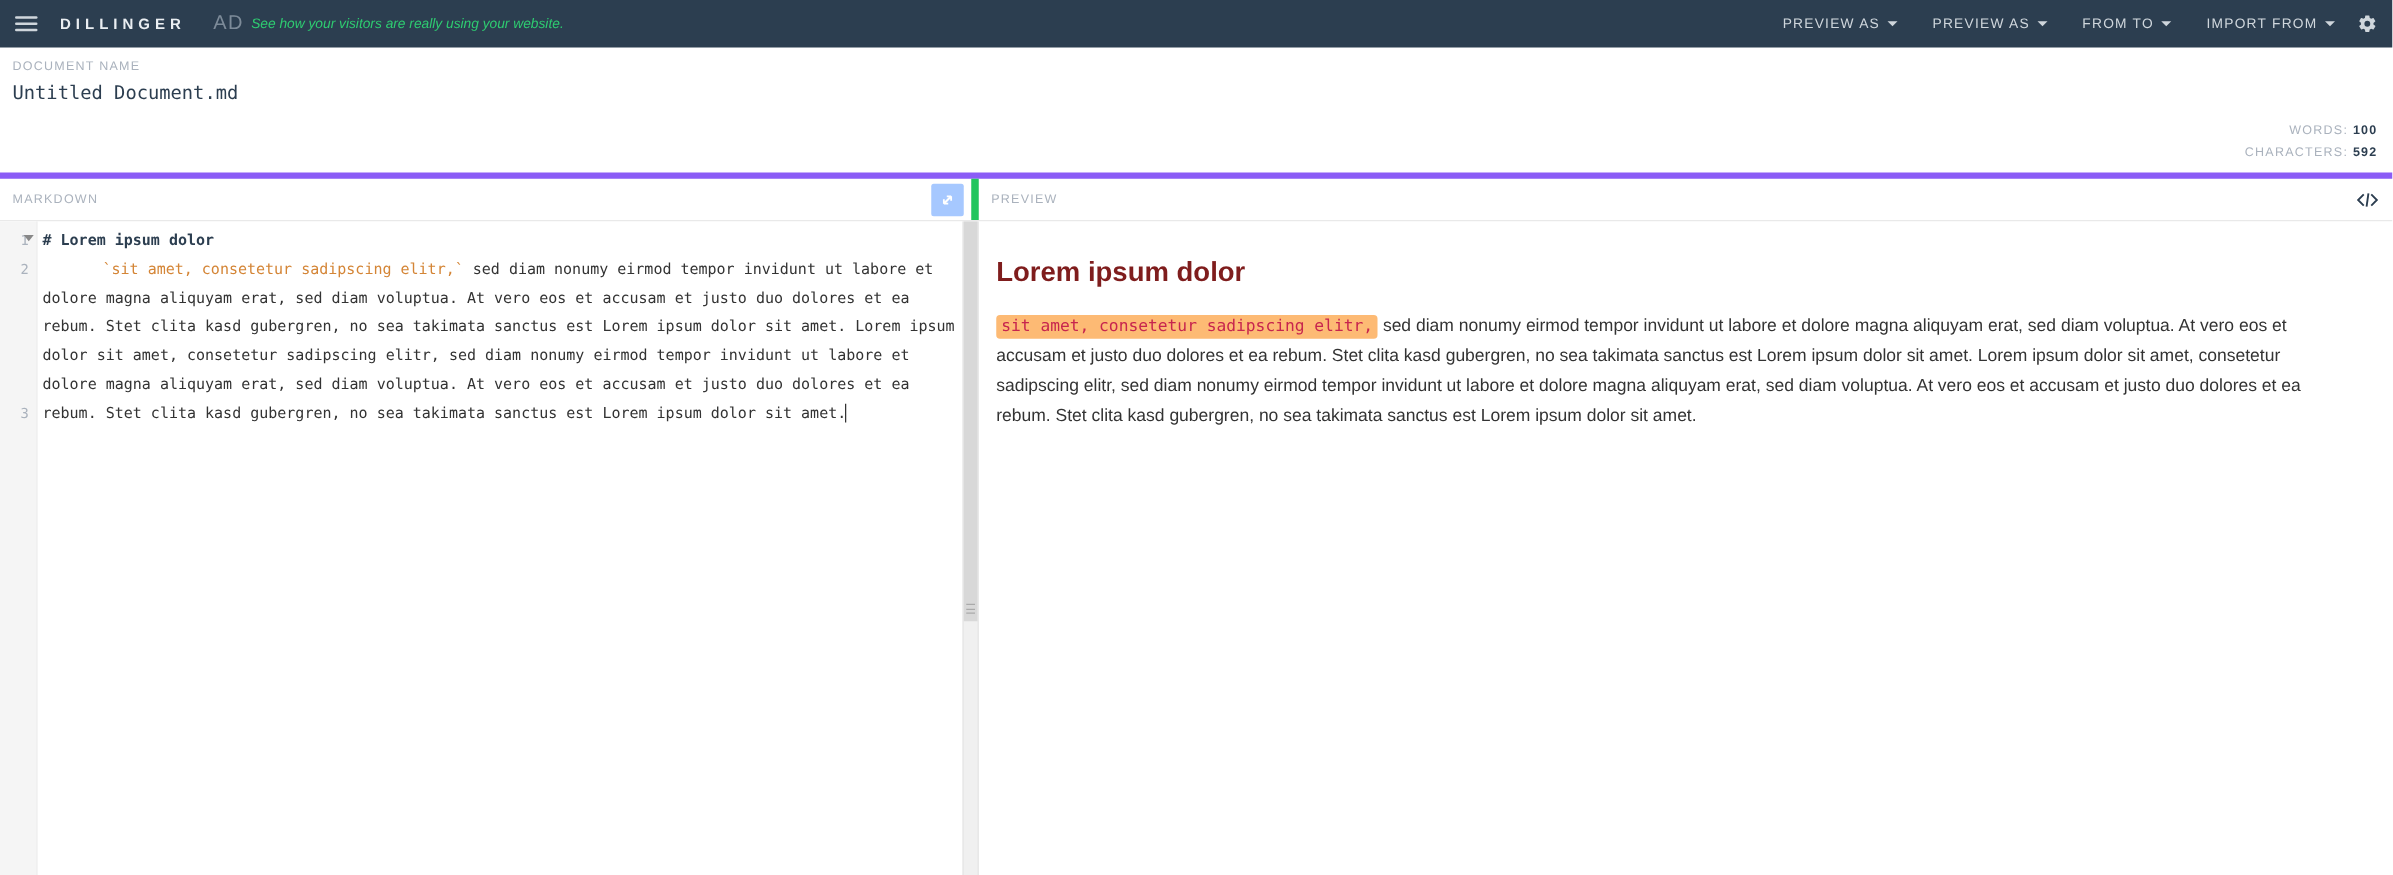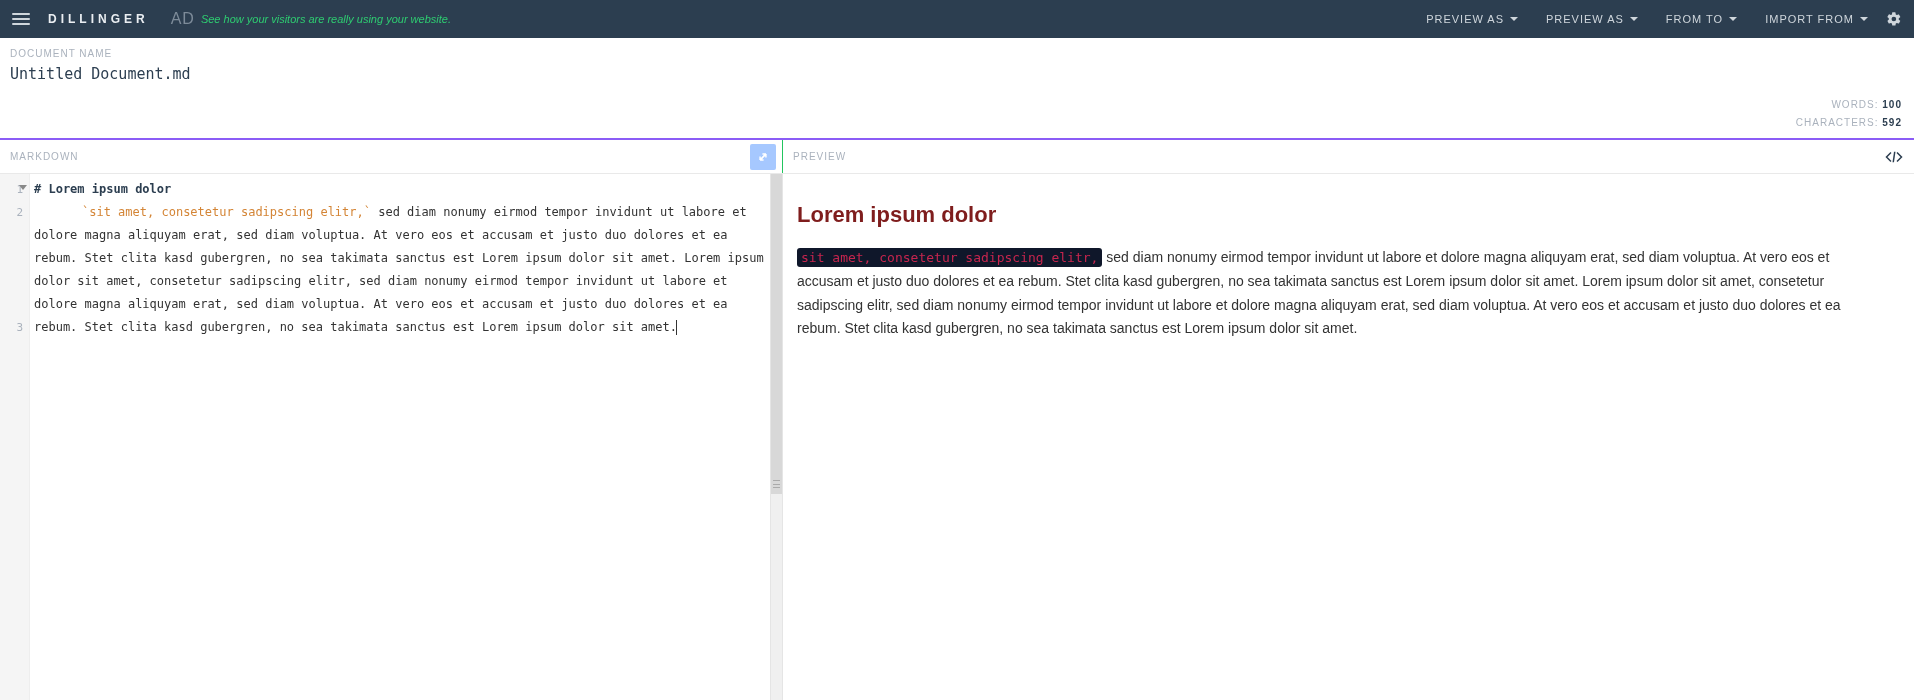--- a/index.html
+++ b/index.html
@@ -14,31 +14,31 @@
   .ad-wrap { margin-left: 22px; font-size: 11px; display: flex; align-items: center; gap: 6px; }
   .ad-tag { color: #7d8b99; font-size: 16px; letter-spacing: 1px; }
   .ad-text { color: #2ecc71; font-style: italic; }
   .topbar-spacer { flex: 1; }
   .topmenu { display: flex; align-items: center; gap: 28px; }
   .topmenu-item { font-size: 11px; letter-spacing: 1px; color: #cfd6dc; cursor: pointer; display: flex; align-items: center; gap: 6px; }
   .caret-down { width: 0; height: 0; border-left: 4px solid transparent; border-right: 4px solid transparent; border-top: 4px solid #cfd6dc; }
   .gear { width: 16px; height: 16px; color: #cfd6dc; cursor: pointer; margin-left: 18px; }
 
   
-  .docrow { display: flex; align-items: flex-start; padding: 10px 12px 6px 10px; border-bottom: 2px solid #8b5cf6; }
+  .docrow { display: flex; align-items: flex-start; padding: 10px 12px 6px 10px; border-bottom: 5px solid #8b5cf6; }
   .docname-block { flex: 1; }
   .doclabel { font-size: 10px; letter-spacing: 1px; color: #aab2bd; margin-bottom: 6px; }
   .docname { font-size: 15px; font-family: 'Menlo', 'Consolas', monospace; color: #2c3e50; }
   .stats { text-align: right; font-size: 10px; letter-spacing: 1px; color: #aab2bd; line-height: 1.8; margin-top: 48px; }
   .stats .num { color: #2c3e50; font-weight: 600; }
 
   
   .panelheaders { display: flex; height: 34px; border-bottom: 1px solid #e9e9e9; }
   .panelheader { display: flex; align-items: center; padding: 0 10px; font-size: 10px; letter-spacing: 1px; color: #aab2bd; }
-  .ph-left { width: 783px; border-right: 1px solid #22c55e; position: relative; }
+  .ph-left { width: 783px; border-right: 6px solid #22c55e; position: relative; }
   .ph-right { flex: 1; position: relative; }
   .expand-btn { position: absolute; right: 6px; top: 4px; width: 26px; height: 26px; background: #a6c8ff; border-radius: 2px; display: flex; align-items: center; justify-content: center; cursor: pointer; }
   .expand-arrow { width: 14px; height: 14px; }
   .code-toggle { position: absolute; right: 10px; top: 8px; cursor: pointer; color: #2c3e50; }
 
   
   .main { flex: 1; display: flex; overflow: hidden; }
   .editor { width: 770px; display: flex; font-family: 'Menlo', 'Consolas', monospace; font-size: 12px; color: #333; line-height: 23px; overflow: hidden; }
   .gutter { width: 30px; background: #f5f5f5; color: #aab2bd; text-align: right; padding: 4px 6px 0 0; user-select: none; font-size: 11px; border-right: 1px solid #eee; }
   .gutter .ln { height: 23px; position: relative; }
@@ -50,21 +50,21 @@
   .cursor { display:inline-block; width:1px; height:15px; background:#333; vertical-align: middle; margin-left:-1px; }
 
   .scroll-strip { width: 13px; background: #f0f0f0; position: relative; border-left: 1px solid #e5e5e5; border-right: 1px solid #e5e5e5; }
   .scroll-thumb { position: absolute; top: 0; left: 0; right: 0; height: 320px; background: #d8d8d8; }
   .scroll-grip { position:absolute; bottom: 6px; left:2px; right:2px; height:8px; display:flex; flex-direction:column; justify-content:space-between;}
   .scroll-grip span{display:block;height:1px;background:#aaa;}
 
   .preview { flex: 1; padding: 20px 24px 0 14px; overflow: auto; color: #333; position: relative; }
   .preview h1 { font-size: 22px; font-weight: 700; color: #7f1d1d; margin: 8px 0 18px 0; }
   .preview p { font-size: 14px; line-height: 1.7; color: #333; }
-  .preview code { font-family: 'Menlo','Consolas',monospace; background: #0f172a; color: #c7254e; padding: 2px 4px; border-radius: 3px; font-size: 13px; }
+  .preview code { font-family: 'Menlo','Consolas',monospace; background: #fdba74; color: #c7254e; padding: 2px 4px; border-radius: 3px; font-size: 13px; }
 
   .right-scroll { width: 12px; background: transparent; }
 </style>
 </head>
 <body>
 
 <div class="app">
 
   <div class="topbar">
     <div class="menu-btn">

